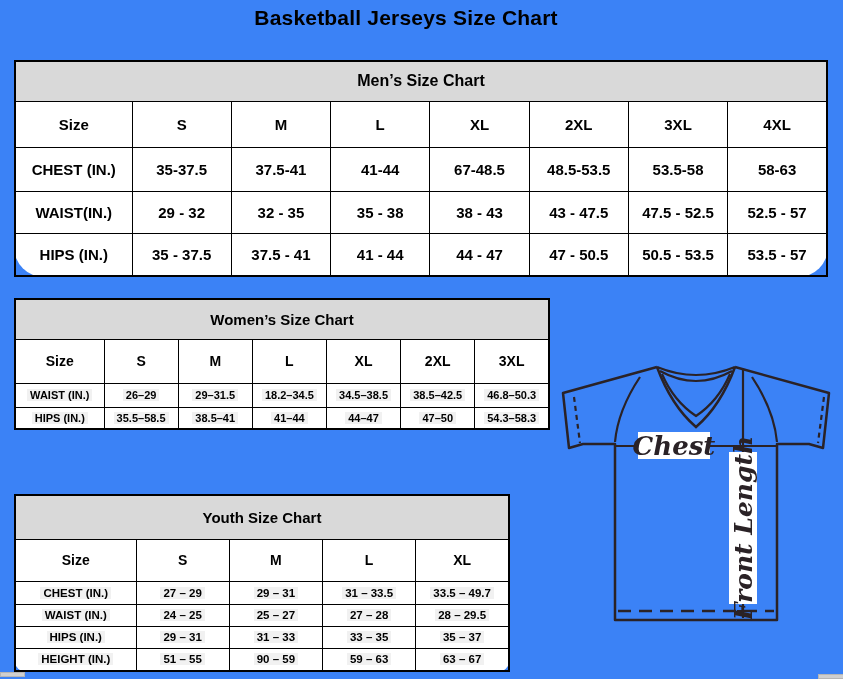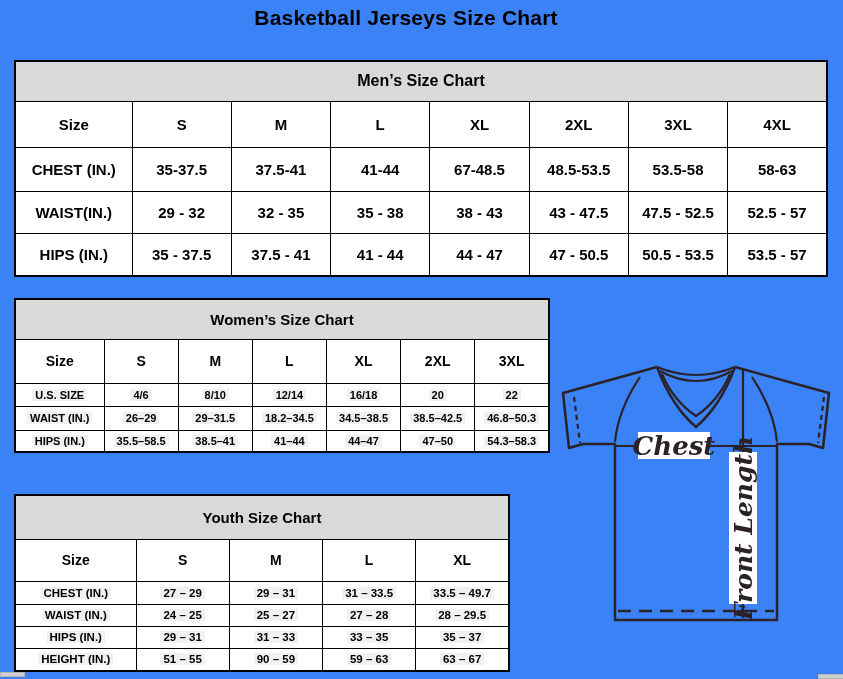--- a/index.html
+++ b/index.html
@@ -6,30 +6,30 @@
   #page{position:relative;width:843px;height:679px;background:#3b82f6;overflow:hidden;
         font-family:"Liberation Sans",sans-serif;color:#000;}
   #main-title{position:absolute;top:6px;left:0;width:812px;text-align:center;
         font-size:21px;font-weight:bold;letter-spacing:.2px;}
   table{border-collapse:collapse;table-layout:fixed;position:absolute;background:#fff;
         border:2px solid #000;}
   td{border:1px solid #000;text-align:center;vertical-align:middle;font-weight:bold;
         color:#000;padding:0;overflow:hidden;white-space:nowrap;}
   .band{background:#d9d9d9;font-size:16px;}
   
-  #mens{left:14px;top:60px;width:814px;}
+  #mens{left:14px;top:60px;width:814px;border-radius:30px;}
   #mens td{font-size:15px;}
   #mens .band{font-size:16px;}
   
   #womens{left:14px;top:298px;width:536px;}
   #womens .band{font-size:15px;margin-top:24px;}
   #womens .size-row td{font-size:14px;}
   #womens .data-row td{font-size:11px;}
   
-  #youth{left:14px;top:494px;width:496px;}
+  #youth{left:14px;top:494px;width:496px;border-radius:13px;}
   #youth .band{font-size:15px;}
   #youth .size-row td{font-size:14px;}
   #youth .data-row td{font-size:11.5px;}
   .hl{background:#f1f1f1;padding:0 3px;}
   
   #jersey{position:absolute;left:556px;top:356px;width:286px;height:274px;}
   #jersey path,#jersey line{stroke:#2a2226;fill:none;}
   .jlabel{fill:#2a2226;font-family:"DejaVu Serif",serif;font-style:italic;font-weight:bold;}
   
   .scroll-frag{position:absolute;background:#cfcfcf;border:1px solid #b5b5b5;}
@@ -117,29 +117,20 @@
         </tr>
     <tr class="size-row" style="height:44px">
       <td>Size</td>
       <td>S</td>
       <td>M</td>
       <td>L</td>
       <td>XL</td>
       <td>2XL</td>
       <td>3XL</td>
     </tr>
-    <tr class="data-row" style="height:23px">
-      <td><span class="hl">U.S. SIZE</span></td>
-      <td><span class="hl">4/6</span></td>
-      <td><span class="hl">8/10</span></td>
-      <td><span class="hl">12/14</span></td>
-      <td><span class="hl">16/18</span></td>
-      <td><span class="hl">20</span></td>
-      <td><span class="hl">22</span></td>
-    </tr>
     <tr class="data-row" style="height:24px">
       <td><span class="hl">WAIST (IN.)</span></td>
       <td><span class="hl">26–29</span></td>
       <td><span class="hl">29–31.5</span></td>
       <td><span class="hl">18.2–34.5</span></td>
       <td><span class="hl">34.5–38.5</span></td>
       <td><span class="hl">38.5–42.5</span></td>
       <td><span class="hl">46.8–50.3</span></td>
     </tr>
     <tr class="data-row" style="height:22px">

